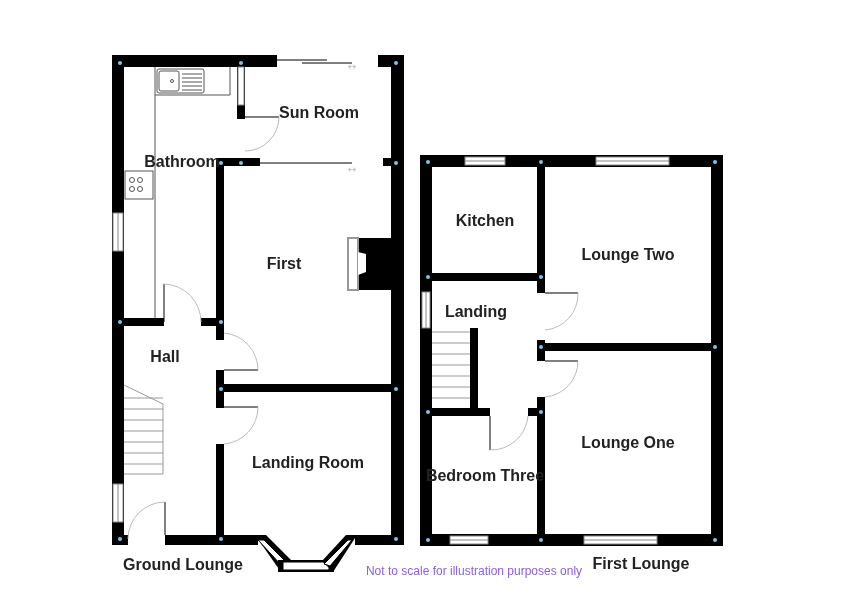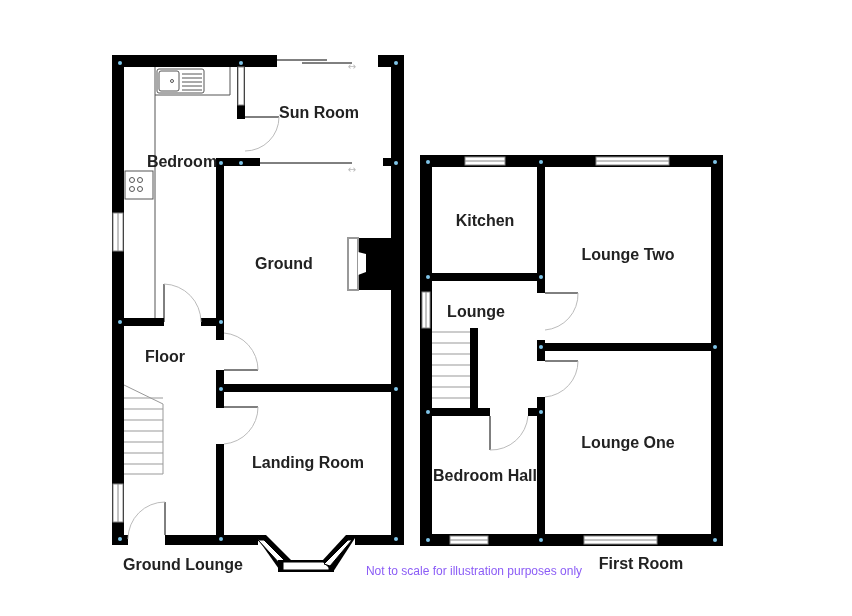--- a/index.html
+++ b/index.html
@@ -190,27 +190,27 @@
     <circle cx="541" cy="347" r="2"></circle>
       <circle cx="715" cy="347" r="2"></circle>
     <circle cx="428" cy="412" r="2"></circle>
       <circle cx="541" cy="412" r="2"></circle>
     <circle cx="428" cy="540" r="2"></circle>
       <circle cx="541" cy="540" r="2"></circle>
       <circle cx="715" cy="540" r="2"></circle>
   </g>
 </svg>
 
-<div class="lbl" style="left:182px;top:162px">Bedroom</div>
+<div class="lbl" style="left:182px;top:162px">Bathroom</div>
 <div class="lbl" style="left:319px;top:113px">Sun Room</div>
-<div class="lbl" style="left:284px;top:264px">Ground</div>
-<div class="lbl" style="left:165px;top:357px">Floor</div>
+<div class="lbl" style="left:284px;top:264px">First</div>
+<div class="lbl" style="left:165px;top:357px">Hall</div>
 <div class="lbl" style="left:308px;top:463px">Landing Room</div>
 <div class="lbl" style="left:183px;top:565px">Ground Lounge</div>
 
 <div class="lbl" style="left:485px;top:221px">Kitchen</div>
 <div class="lbl" style="left:628px;top:255px">Lounge Two</div>
-<div class="lbl" style="left:476px;top:312px">Lounge</div>
+<div class="lbl" style="left:476px;top:312px">Landing</div>
 <div class="lbl" style="left:628px;top:443px">Lounge One</div>
-<div class="lbl" style="left:485px;top:476px">Bedroom Hall</div>
-<div class="lbl" style="left:641px;top:564px">First Room</div>
+<div class="lbl" style="left:485px;top:476px">Bedroom Three</div>
+<div class="lbl" style="left:641px;top:564px">First Lounge</div>
 
 <div class="note" style="left:474px;top:571px">Not to scale for illustration purposes only</div>
 
 </body></html>

